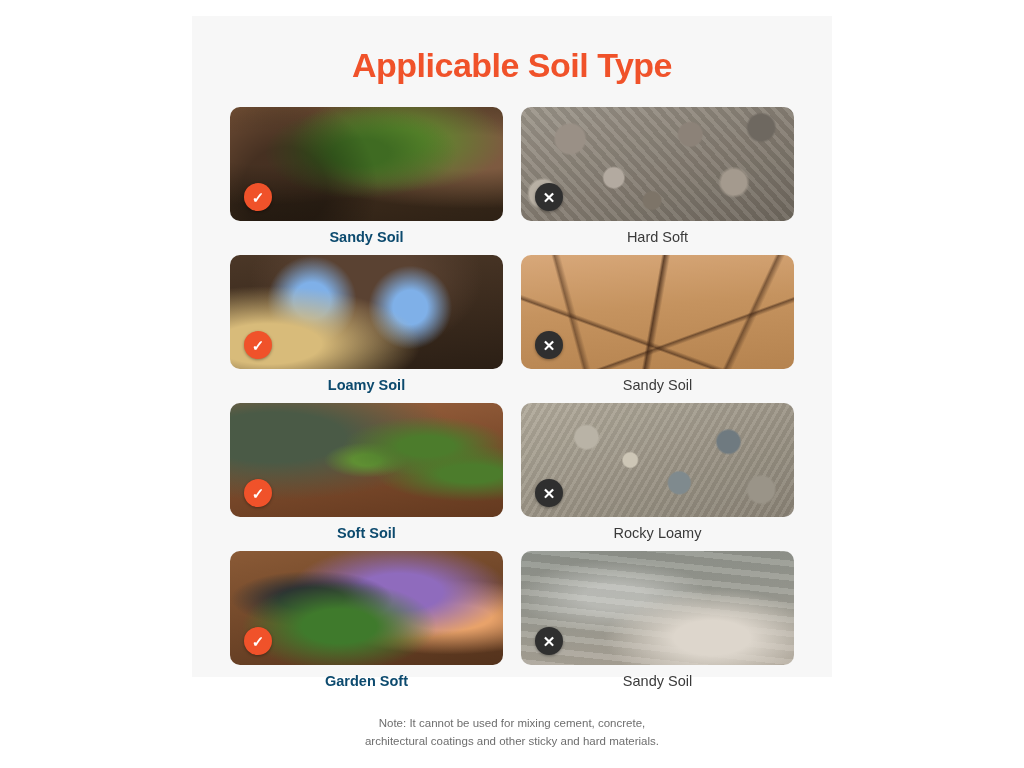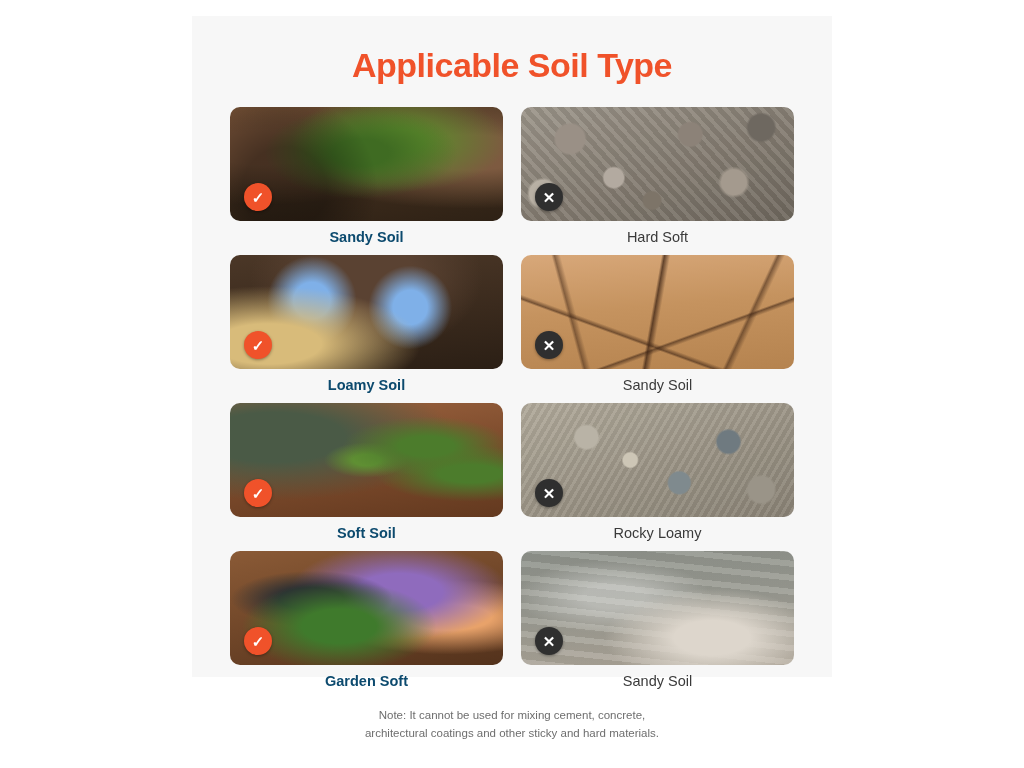--- a/index.html
+++ b/index.html
@@ -67,21 +67,21 @@
   .badge.yes { background: #f0522a; }
   .badge.no  { background: #2f2f2f; }
   .caption {
     text-align: center;
     font-size: 14.5px;
     padding: 8px 0 2px;
   }
   .caption.yes { color: #0c4a6e; font-weight: bold; }
   .caption.no  { color: #3a3a3a; font-weight: normal; }
   .note {
-    margin-top: 16px;
+    margin-top: 24px;
     text-align: center;
     font-size: 11.5px;
     color: #6e6e6e;
     line-height: 1.55;
     padding: 0 60px;
   }
 
   
   .img-sandy {
     background:

